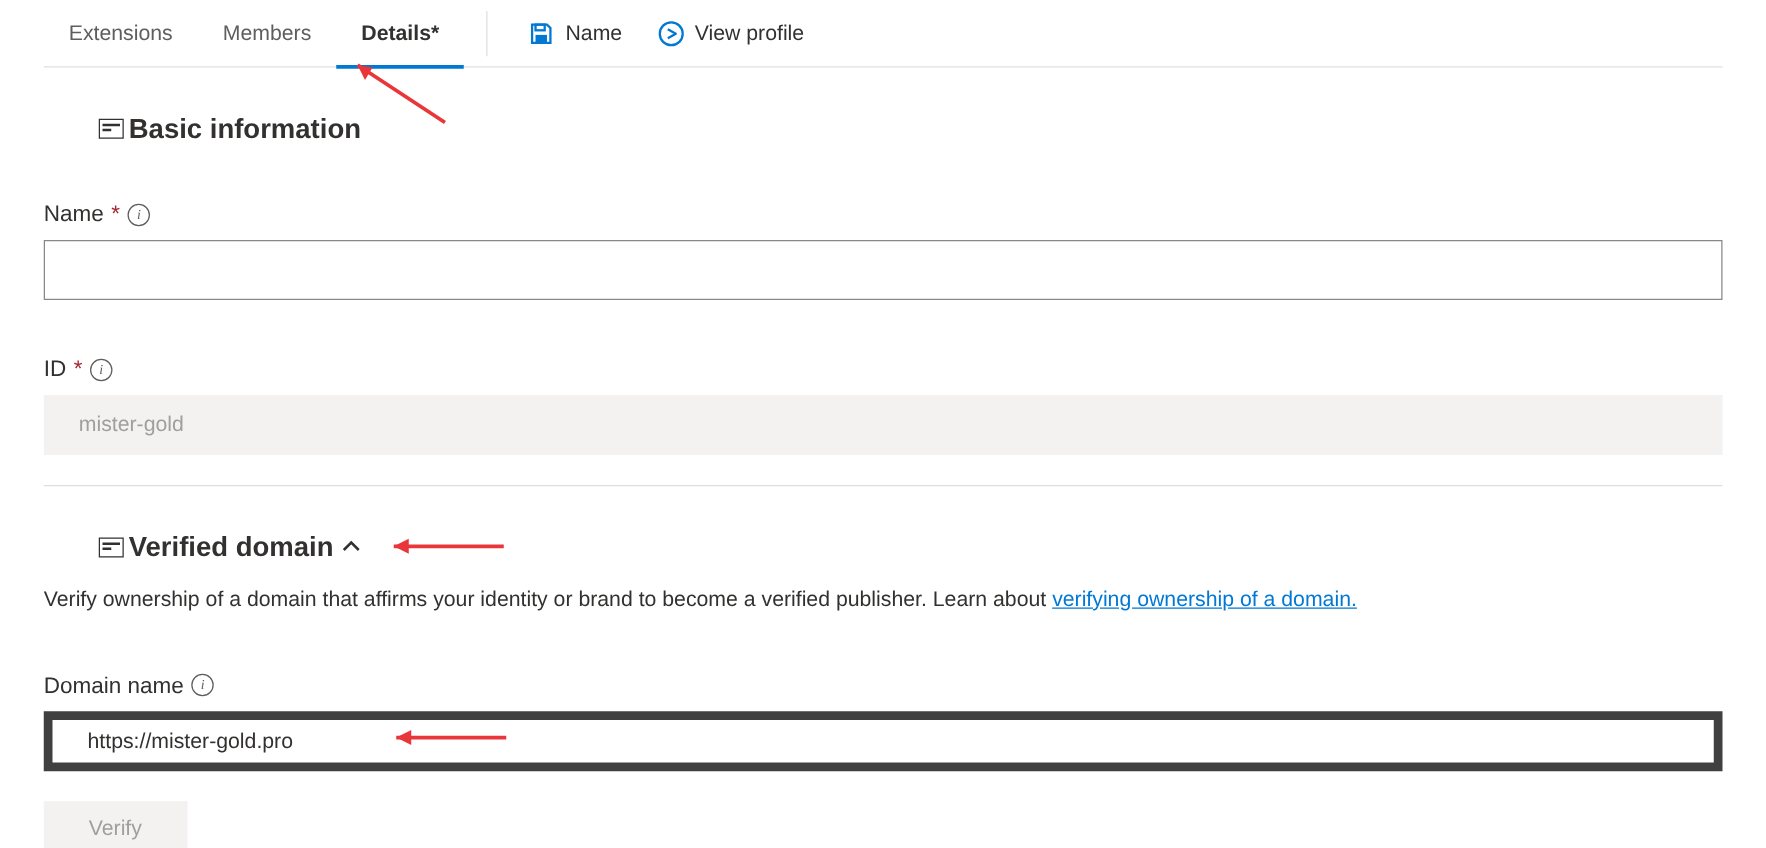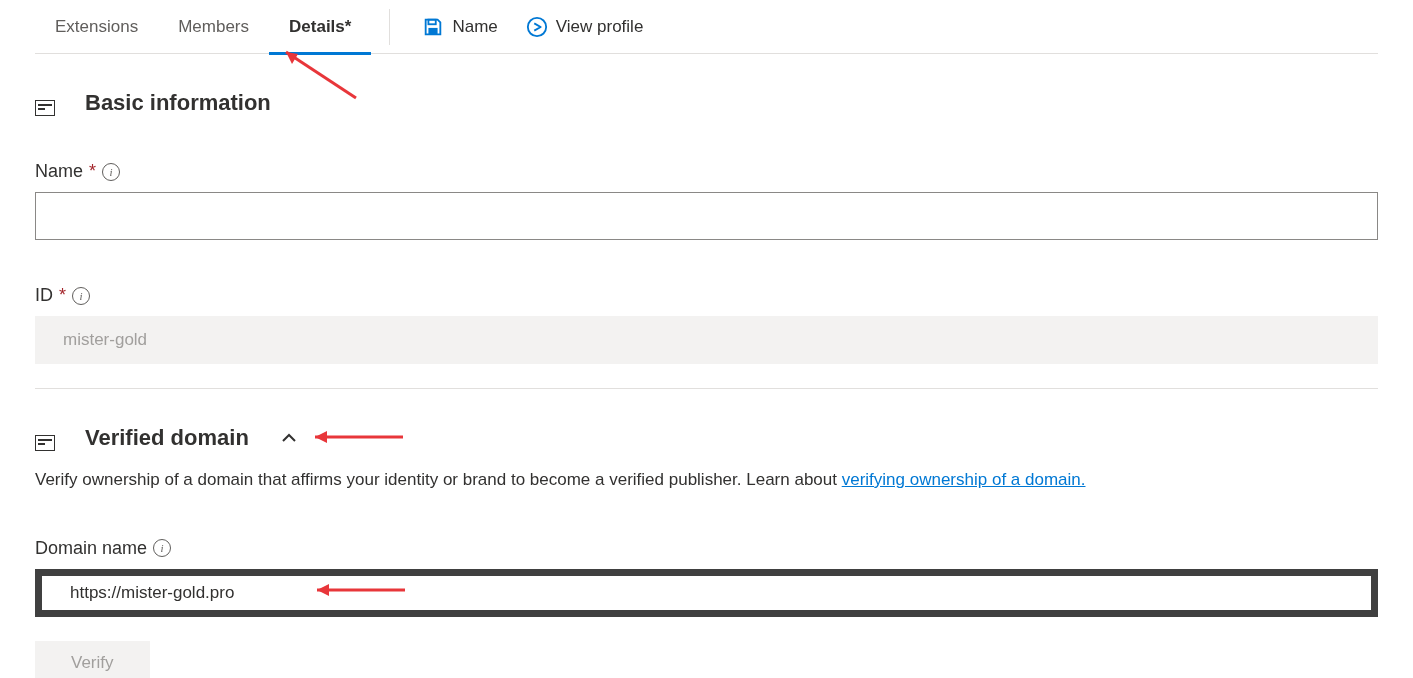--- a/index.html
+++ b/index.html
@@ -58,23 +58,24 @@
     color: #323130;
     cursor: pointer;
   }
   .toolbar-action svg { display: block; }
 
   .section {
     margin-top: 36px;
   }
   .section-header {
     display: flex;
-    align-items: flex-end;
-    gap: 30px;
+    align-items: center;
+    gap: 4px;
     margin-bottom: 24px;
+    margin-left: 44px;
   }
   .section-title {
     font-size: 22px;
     font-weight: 700;
     color: #323130;
   }
   .section-icon svg { display: block; }
 
   .field {
     margin-bottom: 24px;

